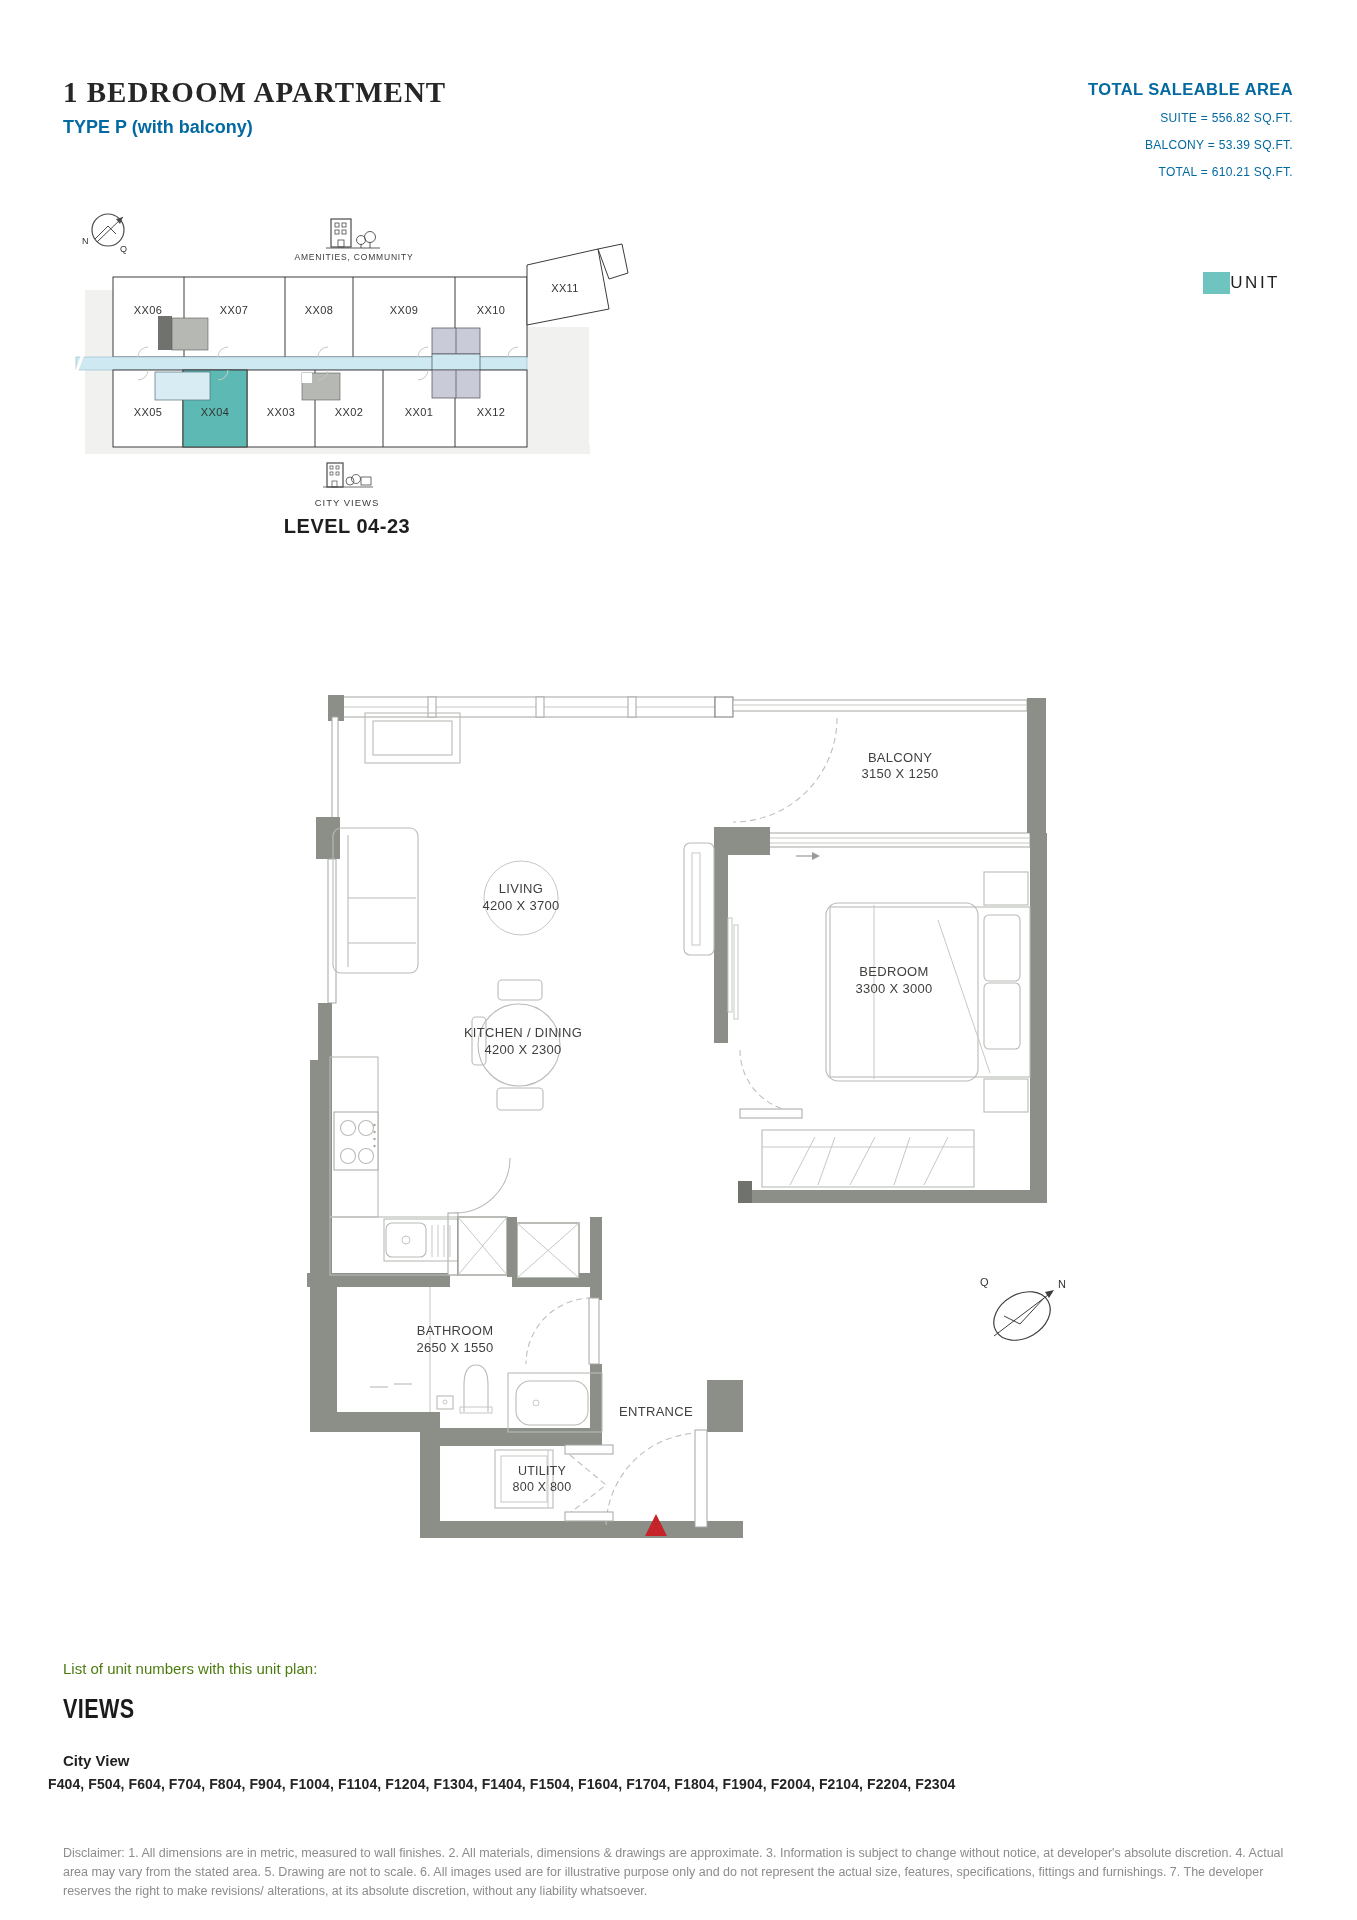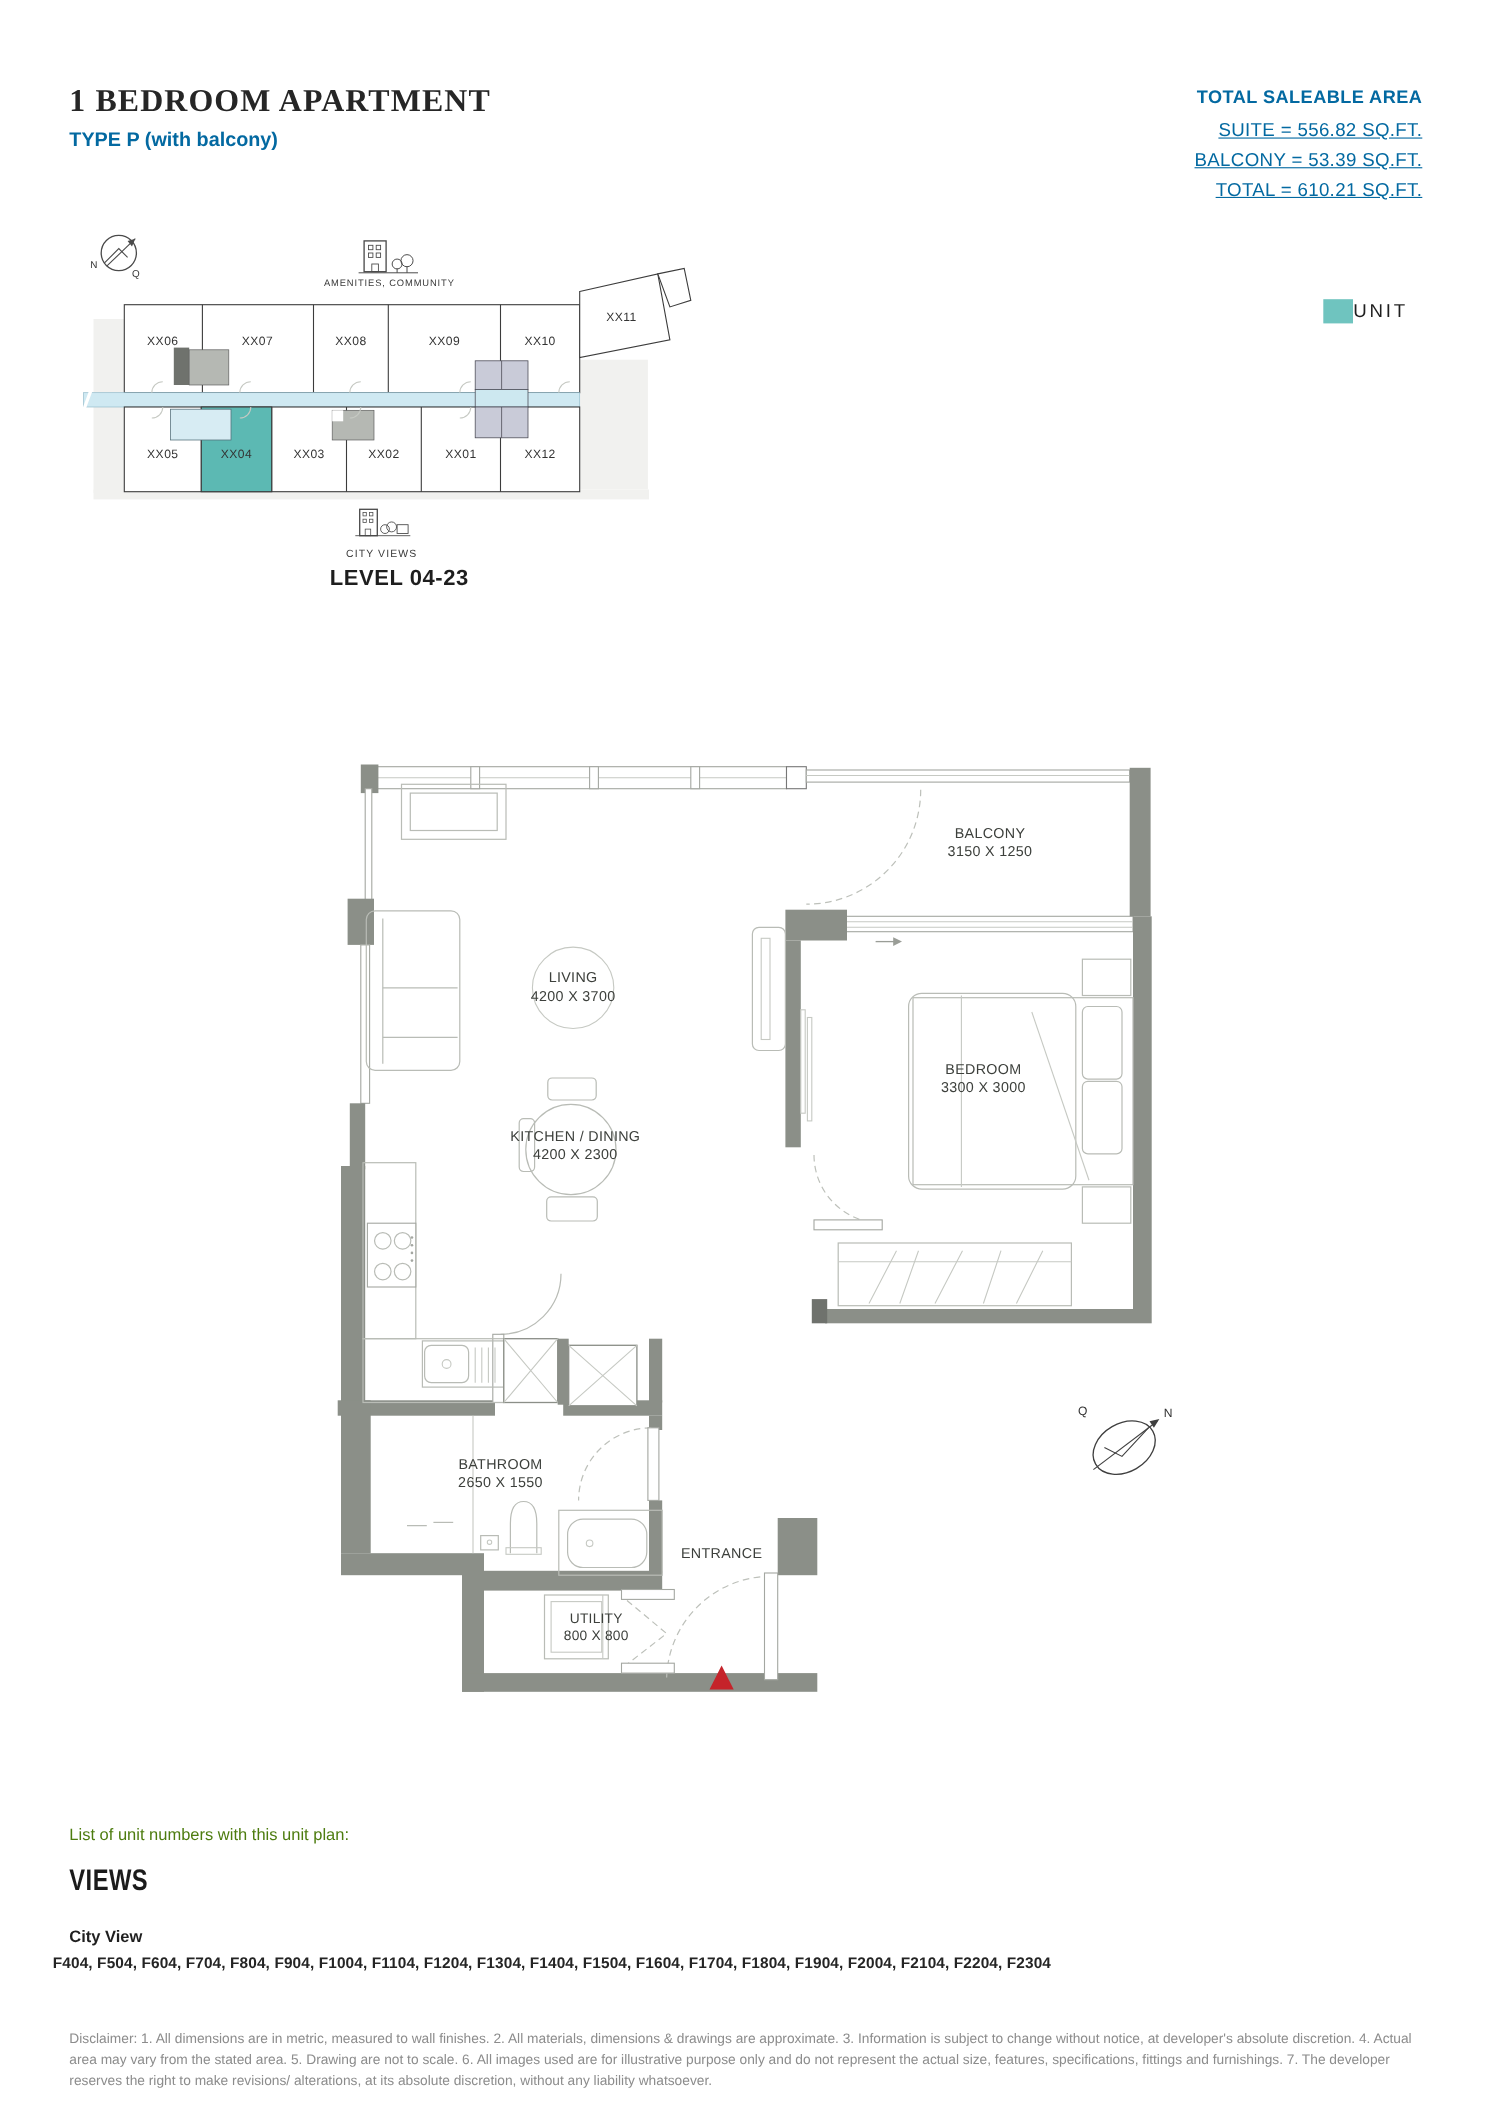--- a/index.html
+++ b/index.html
@@ -4,30 +4,30 @@
 <style>
   html,body{margin:0;padding:0;background:#ffffff;}
   .page{position:relative;width:1357px;height:1920px;background:#fff;overflow:hidden;
         font-family:"Liberation Sans",sans-serif;color:#222;}
   
   .title{position:absolute;left:63px;top:76px;font-family:"Liberation Serif","DejaVu Serif",serif;
          font-size:29px;font-weight:600;letter-spacing:1px;color:#262626;}
   .subtitle{position:absolute;left:63px;top:117px;font-size:18px;font-weight:700;color:#0369a1;}
   .area{position:absolute;top:80px;right:64px;text-align:right;color:#0369a1;}
   .area .hd{font-size:16.5px;font-weight:700;letter-spacing:.4px;margin-bottom:6px;}
-  .area .ln{font-size:17px;line-height:27px;letter-spacing:.3px;text-decoration:underline;}
+  .area .ln{font-size:12px;line-height:27px;letter-spacing:.3px;}
   
   .legend{position:absolute;top:272px;right:77px;display:flex;align-items:center;}
   .legend .sw{width:27px;height:22px;background:#6fc4bf;}
   .legend .tx{font-size:17px;letter-spacing:2.5px;color:#1f1f1f;}
   
   .keyplan{position:absolute;left:68px;top:195px;width:580px;height:360px;}
   .cityviews{position:absolute;left:199px;top:266px;width:160px;text-align:center;}
   .cityviews .cv-tx{font-size:9.5px;letter-spacing:1px;color:#3a3a3a;margin-top:2px;}
-  .levellbl{position:absolute;left:205px;top:320px;width:180px;text-align:center;
+  .levellbl{position:absolute;left:189px;top:320px;width:180px;text-align:center;
             font-size:20px;font-weight:700;letter-spacing:.5px;color:#1e1e1e;}
   
   .floorplan{position:absolute;left:290px;top:685px;width:770px;height:870px;}
   .compass-br{position:absolute;left:968px;top:1256px;width:104px;height:104px;}
   
   .lbl{font-family:"Liberation Sans",sans-serif;font-size:13px;fill:#3d403c;text-anchor:middle;letter-spacing:.3px;}
   .lbl-sm{font-family:"Liberation Sans",sans-serif;font-size:12.5px;fill:#3d403c;text-anchor:middle;letter-spacing:.2px;}
   .klbl{font-family:"Liberation Sans",sans-serif;font-size:11px;fill:#333;text-anchor:middle;letter-spacing:.4px;}
   .clbl{font-family:"Liberation Sans",sans-serif;font-size:8.5px;fill:#3a3a3a;text-anchor:middle;letter-spacing:.8px;}
   .nq{font-family:"Liberation Sans",sans-serif;font-size:9px;fill:#333;}

